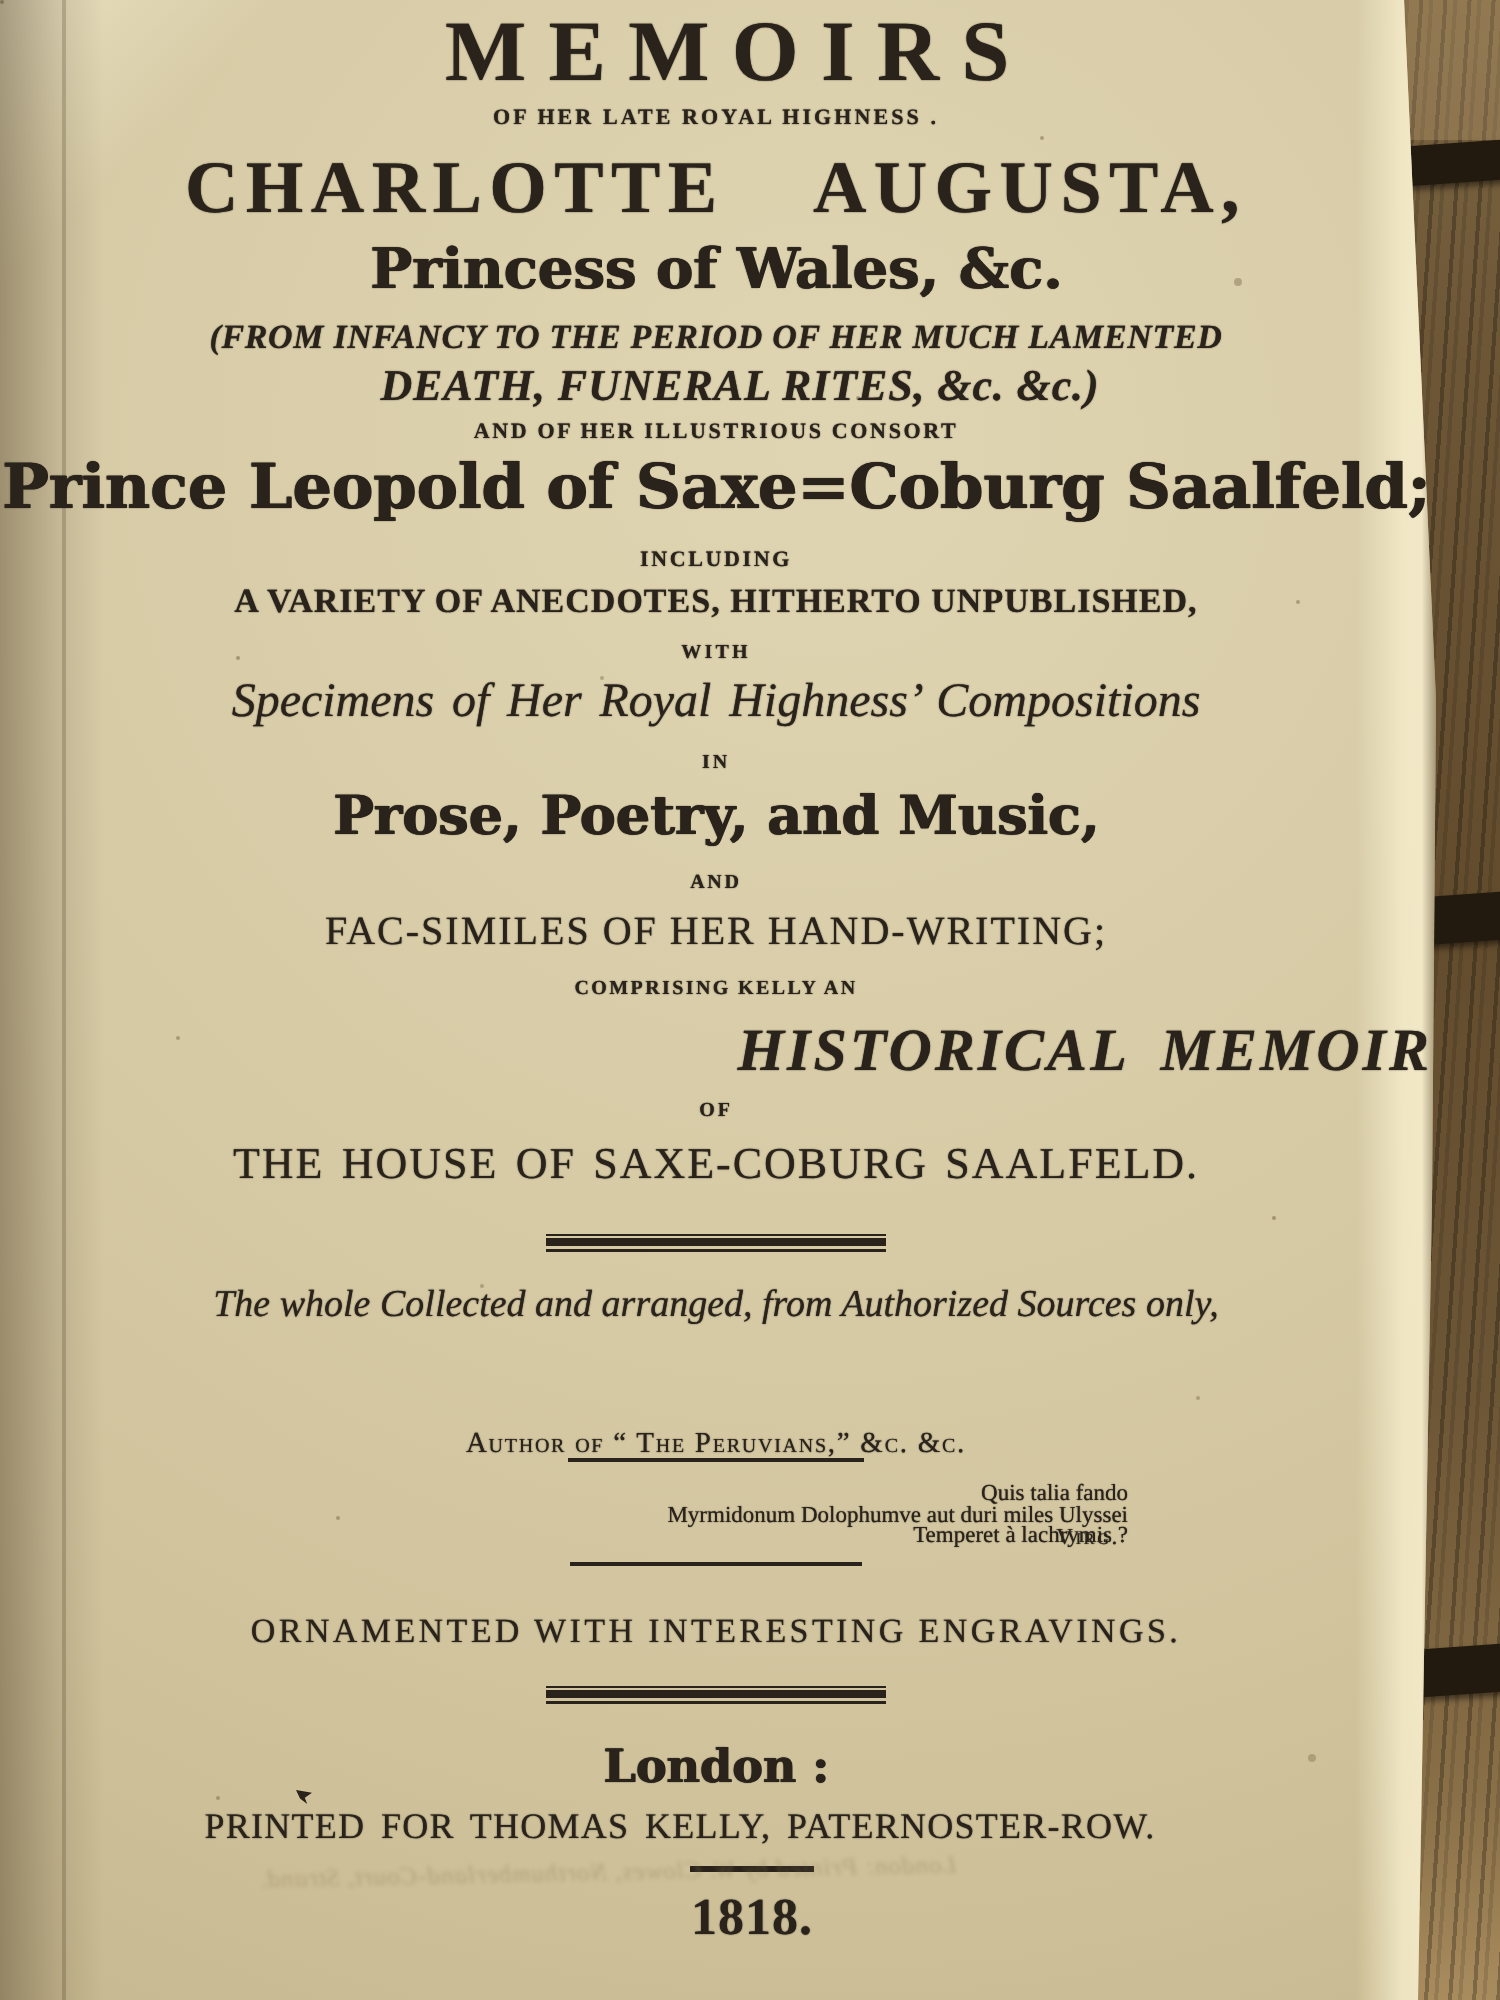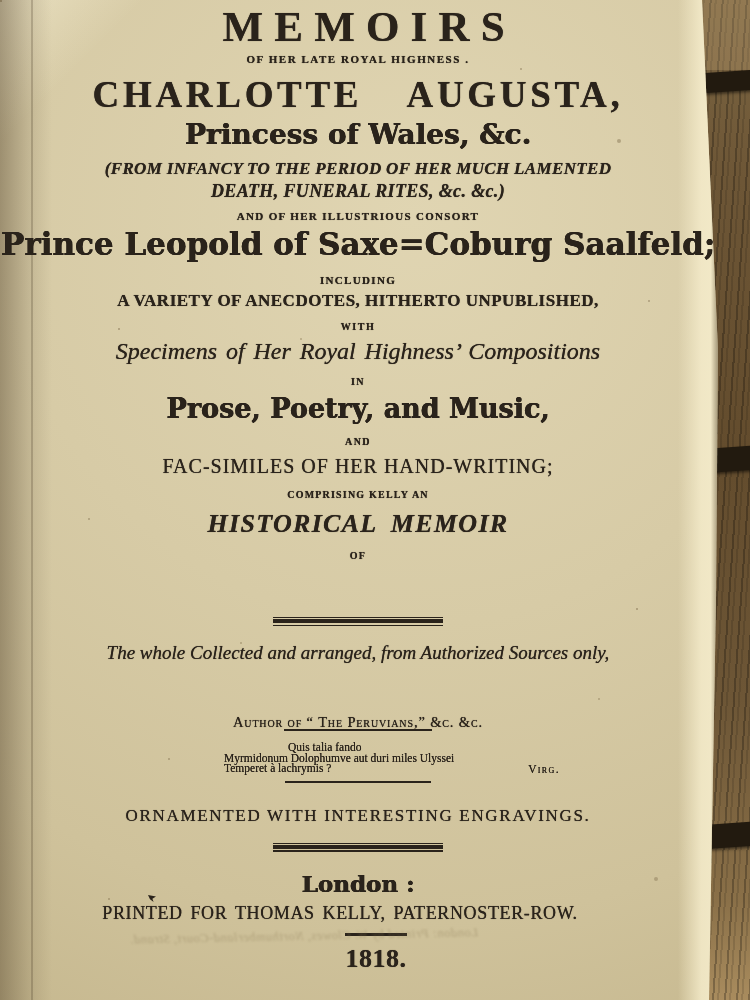--- a/index.html
+++ b/index.html
@@ -51,33 +51,33 @@
   .bl{font-family:"DejaVu Serif",serif;font-weight:700;
       text-shadow:.6px 0 currentColor,0 0 .6px currentColor;}
   .sc{font-variant:small-caps;}
   .it{font-style:italic;}
 
   .l-title      {top:5px;  font-size:43px;font-weight:700;letter-spacing:.26em;padding-left:.26em;}
   .l-royal      {top:54px; font-size:11px;letter-spacing:.14em;font-weight:700;}
   .l-name       {top:76px; font-size:37px;font-weight:700;letter-spacing:.10em;word-spacing:.9em;}
   .l-wales      {top:121px;font-size:28px;}
   .l-scope1     {top:160px;font-size:17px;font-weight:700;letter-spacing:.02em;}
-  .l-scope2     {top:182px;font-size:18px;font-weight:700;letter-spacing:.02em;}
+  .l-scope2     {top:182px;font-size:22px;font-weight:700;letter-spacing:.02em;padding-left:12px;}
   .l-consorti   {top:211px;font-size:11px;letter-spacing:.12em;font-weight:700;}
   .l-consort    {top:229px;font-size:31px;}
   .l-including  {top:275px;font-size:11px;letter-spacing:.12em;font-weight:700;}
   .l-anecdotes  {top:292px;font-size:17px;font-weight:700;letter-spacing:.03em;}
   .l-with       {top:322px;font-size:10px;letter-spacing:.16em;font-weight:700;}
   .l-specimens  {top:339px;font-size:24px;word-spacing:.12em;}
   .l-in         {top:377px;font-size:10px;letter-spacing:.14em;font-weight:700;}
   .l-prose      {top:395px;font-size:27px;}
   .l-and        {top:437px;font-size:10px;letter-spacing:.14em;font-weight:700;}
   .l-facsim     {top:456px;font-size:20px;letter-spacing:.05em;}
   .l-comprising {top:490px;font-size:10px;letter-spacing:.12em;font-weight:700;}
-  .l-historical {top:511px;font-size:26px;font-weight:700;letter-spacing:.05em;word-spacing:.25em;}
+  .l-historical {top:511px;font-size:30px;font-weight:700;letter-spacing:.05em;word-spacing:.25em;text-align:right;}
   .l-of         {top:551px;font-size:10px;letter-spacing:.14em;font-weight:700;}
   .l-house      {top:571px;font-size:22px;letter-spacing:.045em;word-spacing:.1em;}
   .l-collected  {top:643px;font-size:19px;}
   .l-byline     {top:664px;font-size:20px;word-spacing:.12em;}
   .l-authorof   {top:695px;font-size:14.5px;letter-spacing:.06em;margin-top:20px;}
   .l-ornamented {top:807px;font-size:17px;letter-spacing:.1em;}
   .l-london     {top:872px;font-size:23px;}
   .l-printer    {top:904px;font-size:18px;letter-spacing:.035em;word-spacing:.15em;transform:translateX(-18px);}
   .l-year       {top:946px;font-size:26px;font-weight:700;letter-spacing:.02em;transform:translateX(18px);}
 
@@ -87,21 +87,21 @@
       #2a231b 0 1px, transparent 1px 2px, #2a231b 2px 6px, transparent 6px 7.5px, #2a231b 7.5px 9px);}
   .rd-1{top:617px;width:170px;}
   .rd-2{top:843px;width:170px;}
   .rule-thin{height:2px;background:#2a231b;}
   .rt-1{top:729px;width:148px;}
   .rt-2{top:781px;width:146px;}
   .rt-year{top:933px;width:62px;height:3px;transform:translateX(calc(-50% + 18px));}
 
   
   .quote{position:absolute;left:224px;top:742px;width:340px;font-size:11.5px;
-         text-align:left;line-height:10.5px;text-shadow:0 0 .6px currentColor;}
+         text-align:right;line-height:10.5px;text-shadow:0 0 .6px currentColor;}
   .quote .q1{padding-left:64px;}
   .quote .attrib{position:absolute;right:4px;bottom:-1px;letter-spacing:.12em;}
 
   
   .show-through{position:absolute;left:78px;top:929px;width:452px;
       font-size:12.5px;font-style:italic;color:#8a7a55;opacity:.42;
       transform:scaleX(-1) rotate(1.2deg);filter:blur(1.1px);
       text-align:center;letter-spacing:.04em;}
   .ink-mark{position:absolute;left:148px;top:895px;width:8px;height:7px;background:#2a231b;
       clip-path:polygon(0 0,100% 20%,55% 55%,70% 100%,25% 60%);}
@@ -138,20 +138,21 @@
       <div class="ln l-anecdotes">A VARIETY OF ANECDOTES, HITHERTO UNPUBLISHED,</div>
       <div class="ln l-with">WITH</div>
       <div class="ln l-specimens it">Specimens of Her Royal Highness’ Compositions</div>
       <div class="ln l-in">IN</div>
       <div class="ln l-prose bl">Prose, Poetry, and Music,</div>
       <div class="ln l-and">AND</div>
       <div class="ln l-facsim">FAC-SIMILES OF HER HAND-WRITING;</div>
       <div class="ln l-comprising">COMPRISING KELLY AN</div>
       <div class="ln l-historical it">HISTORICAL MEMOIR</div>
       <div class="ln l-of">OF</div>
+      <div class="ln l-house">THE HOUSE OF SAXE-COBURG SAALFELD.</div>
 
       <div class="rule rule-double rd-1"></div>
 
       <div class="ln l-collected it">The whole Collected and arranged, from Authorized Sources only,</div>
       <div class="ln l-authorof sc">Author of “ The Peruvians,” &amp;c. &amp;c.</div>
 
       <div class="rule rule-thin rt-1"></div>
       <div class="quote">
         <div class="q1">Quis talia fando</div>
         <div class="q2">Myrmidonum Dolophumve aut duri miles Ulyssei</div>

